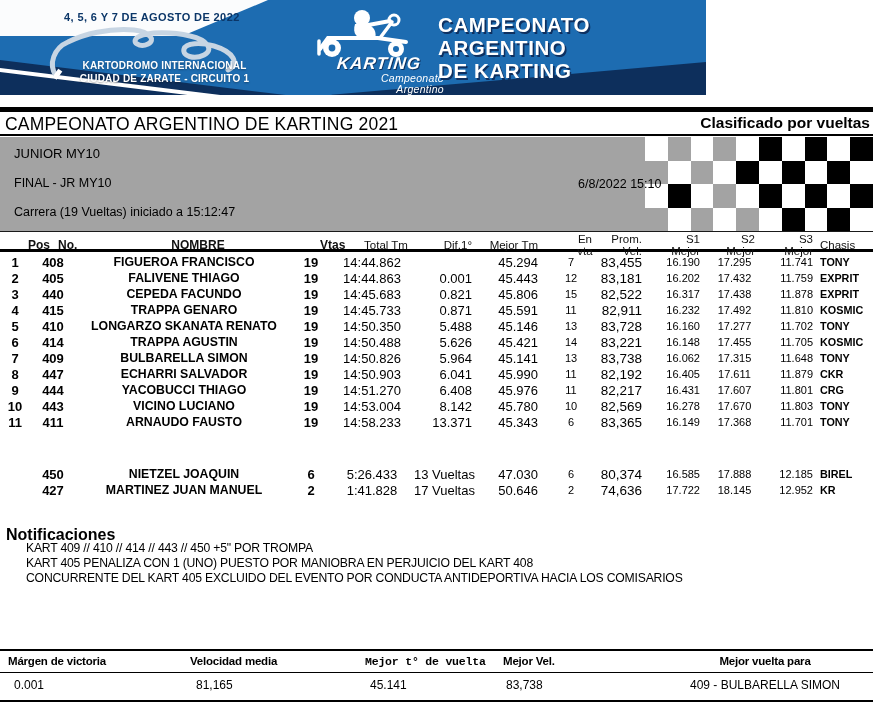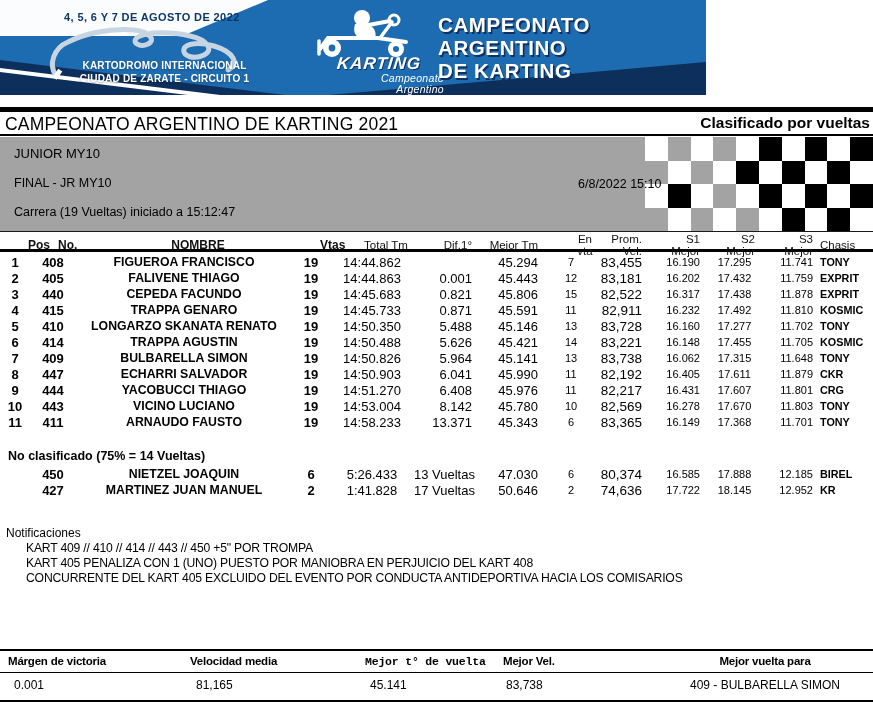--- a/index.html
+++ b/index.html
@@ -84,21 +84,21 @@
   .h-dif{text-align:right;padding-right:10px;}
   .h-mejor{text-align:right;padding-right:8px;}
   .h-prom{text-align:right;padding-right:16px;}
   .h-s1{text-align:right;padding-right:14px;}
   .h-s2{text-align:right;padding-right:13px;}
   .h-s3{text-align:right;padding-right:7px;}
 
   .nc-title{position:absolute;left:8px;top:449px;font-size:12.5px;font-weight:bold;}
 
   
-  .notif-title{position:absolute;left:6px;top:526px;font-size:12px;}
+  .notif-title{position:absolute;left:6px;top:526px;font-size:16px;font-weight:bold;}
   .notif-line{position:absolute;left:26px;font-size:12.2px;letter-spacing:-.2px;}
   .nl0{top:541px;} .nl1{top:556px;} .nl2{top:571px;}
 
   
   .summary{position:absolute;left:0;top:649px;width:873px;height:49px;
            border-top:2px solid #000;border-bottom:2px solid #000;}
   .summary .midline{position:absolute;left:0;top:21px;width:873px;height:1px;background:#000;}
   .summary span{position:absolute;white-space:nowrap;}
   .sl{top:4px;font-size:11.5px;font-weight:bold;letter-spacing:-.2px;}
   .sv{top:27px;font-size:12px;}
@@ -406,21 +406,20 @@
     <span class="c mejor">45.343</span>
     <span class="c envta">6</span>
     <span class="c prom">83,365</span>
     <span class="c s1">16.149</span>
     <span class="c s2">17.368</span>
     <span class="c s3">11.701</span>
     <span class="c chasis">TONY</span>
   </div>
     </div>
 
-  <div class="nc-title">No clasificado (75% = 14 Vueltas)</div>
   <div class="ncbody">
       <div class="trow grid-row">
     <span class="c pos"></span>
     <span class="c no">450</span>
     <span class="c name">NIETZEL JOAQUIN</span>
     <span class="c vtas">6</span>
     <span class="c total">5:26.433</span>
     <span class="c dif">13 Vueltas</span>
     <span class="c mejor">47.030</span>
     <span class="c envta">6</span>

